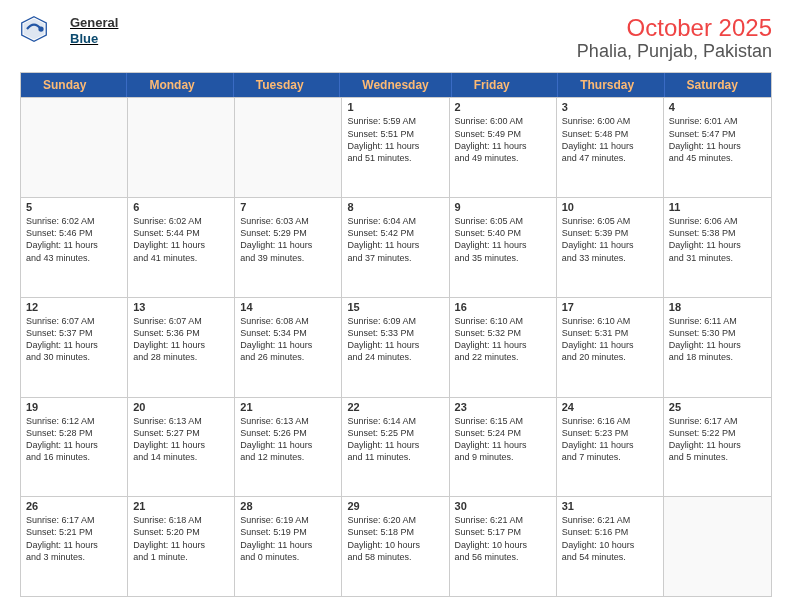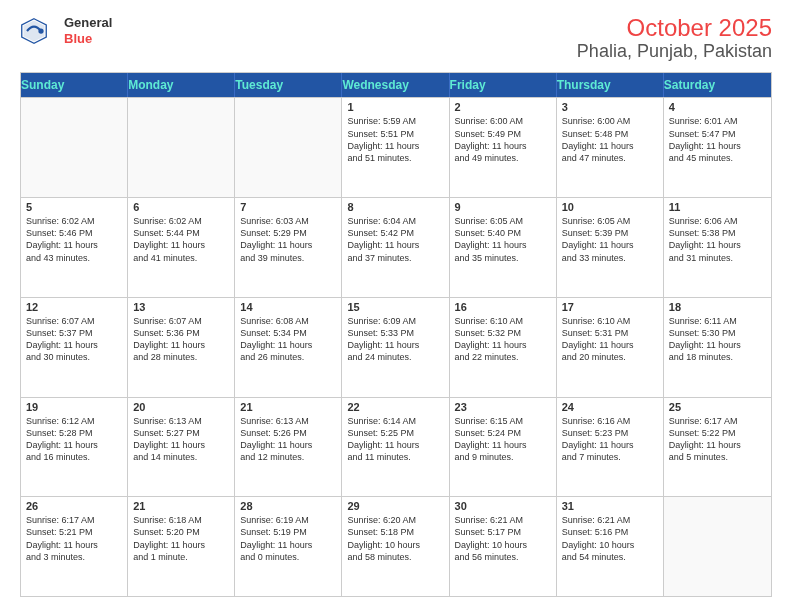--- a/index.html
+++ b/index.html
@@ -18,30 +18,31 @@
       flex-direction: column;
     }
     .header {
       display: flex;
       justify-content: space-between;
       align-items: flex-start;
       margin-bottom: 10px;
     }
     .logo {
       display: flex;
-      align-items: center;
-      gap: 16px;
+      align-items: flex-start;
+      gap: 22px;
+      text-decoration: underline;
     }
     .logo-text {
       font-size: 13px;
       font-weight: bold;
       line-height: 1.2;
     }
     .logo-general { color: #333; }
-    .logo-blue { color: #ef4444; margin-top: 36px; }
+    .logo-blue { color: #0c4a6e; margin-top: 36px; }
     .logo-icon {
       width: 28px;
       height: 28px;
     }
     .title-block {
       text-align: right;
     }
     .month-title {
       font-size: 24px;
       font-weight: normal;
@@ -57,24 +58,24 @@
       display: flex;
       flex-direction: column;
       border: 1px solid #ccc;
     }
     .cal-header {
       display: grid;
       grid-template-columns: repeat(7, 1fr);
       background: #2255a4;
     }
     .cal-header-cell {
-      color: #5eead4;
+      color: #fdba74;
       font-size: 12px;
       font-weight: bold;
-      padding: 5px 0;
+      padding: 5px 22px;
       text-align: left;
       border-right: 1px solid #3a6bc4;
     }
     .cal-header-cell:last-child { border-right: none; }
     .cal-body {
       flex: 1;
       display: flex;
       flex-direction: column;
     }
     .cal-row {

